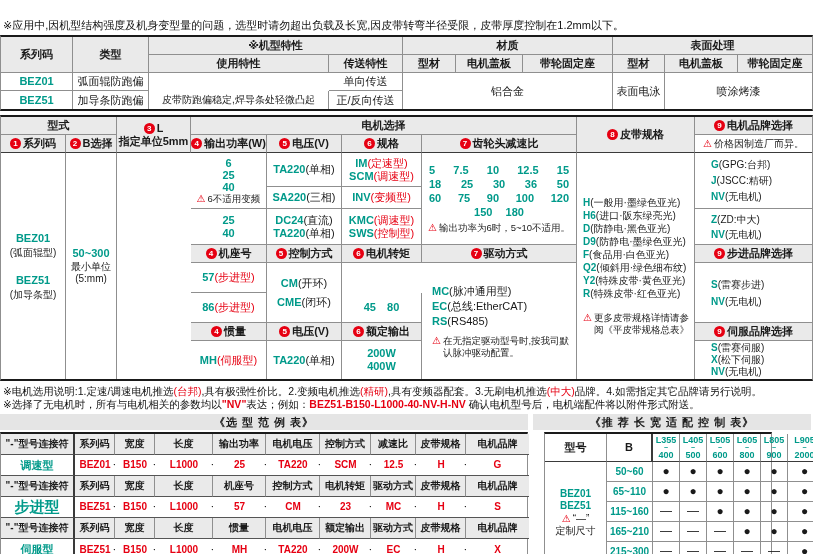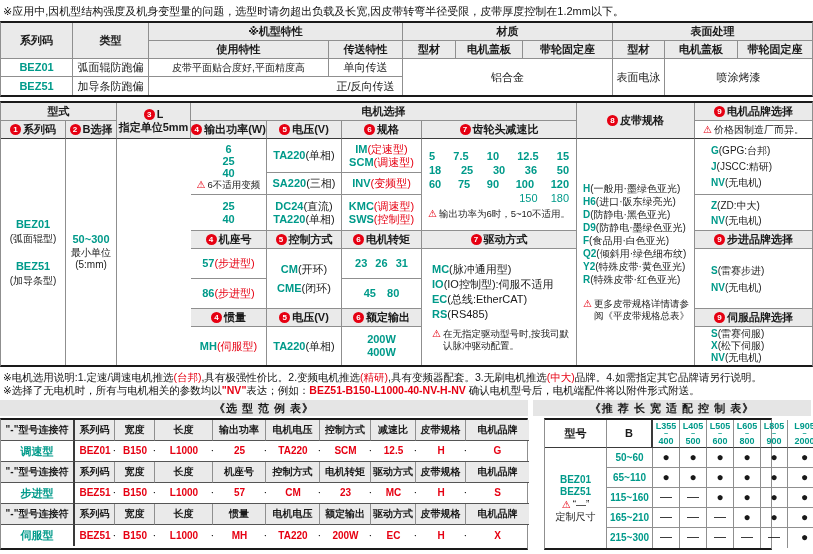--- a/index.html
+++ b/index.html
@@ -1,18 +1,18 @@
 <!DOCTYPE html>
 <html><head>
 <meta charset="utf-8">
 <style>
   *{box-sizing:border-box;margin:0;padding:0}
   body{margin:0;background:#fff}
   .page{width:813px;height:554px;background:#fff;font-family:"Liberation Sans","DejaVu Sans",sans-serif;
-        font-size:11px;color:#1a1a1a;padding-top:3px;overflow:hidden}
+        font-size:11px;color:#1a1a1a;padding-top:17px;overflow:hidden}
   .grid{display:grid}
   .tbl{border-left:1px solid #8f8f8f;border-right:1px solid #8f8f8f;
        border-top:2px solid #1a1a1a;border-bottom:2px solid #1a1a1a;width:813px}
   .c{border-right:1px solid #8f8f8f;border-bottom:1px solid #8f8f8f;display:flex;flex-direction:column;
      align-items:center;justify-content:center;text-align:center;line-height:1.15;overflow:hidden}
   .rw{flex-direction:row}
   .hdr{background:#eaeaea;font-weight:bold}
   .nr{border-right:none}.nb{border-bottom:none}
   .dk{border-bottom-color:#3a3a3a}
   .teal{color:#009a8a;font-weight:bold}
@@ -25,21 +25,21 @@
   .top-note{margin:1px 0 3px 3px;font-size:11px;color:#111;line-height:14px}
   
   .g-spec{grid-template-columns:72px 76px 180px 74px 53px 67px 90px 52px 73px 74px;
           grid-template-rows:18px 18px 18px 18px}
   
   .g-main{grid-template-columns:65px 51px 74px 76px 75px 80px 155px 118px 117px;
           grid-template-rows:18px 18px 34px 22px 36px 18px 30px 30px 18px 38px;margin-top:4px}
   .list{align-items:flex-start;text-align:left}
   .list .ln{line-height:13px;white-space:nowrap}
   .jline{width:140px;text-align:justify;text-align-last:justify;line-height:14px;font-weight:bold;color:#009a8a}
-  .lline{width:140px;text-align:right;word-spacing:10px;line-height:14px;font-weight:normal;color:#009a8a}
+  .lline{width:140px;text-align:center;word-spacing:10px;line-height:14px;font-weight:bold;color:#009a8a}
   .wnote{display:flex;align-items:flex-start;line-height:12px;font-size:9.5px;text-align:left}
   
   .notes{margin:4px 0 0 3px;font-size:10.5px;line-height:13px;color:#111}
   
   .bars{display:flex;margin-top:3px}
   .bar{height:16px;background:#e5e5e5;display:flex;align-items:center;justify-content:center;
        font-weight:bold;font-size:11px;letter-spacing:1px}
   
   .g-ex{grid-template-columns:74px 40px 40px 58px 53px 54px 51px 45px 50px 63px;
         grid-template-rows:repeat(6,21px);width:528px;border-left:1px solid #8f8f8f;border-right:1px solid #8f8f8f;
@@ -75,27 +75,27 @@
     <div class="c hdr" style="grid-area:2/3/3/4">使用特性</div>
     <div class="c hdr" style="grid-area:2/4/3/5">传送特性</div>
     <div class="c hdr" style="grid-area:2/5/3/6">型材</div>
     <div class="c hdr" style="grid-area:2/6/3/7">电机盖板</div>
     <div class="c hdr" style="grid-area:2/7/3/8">带轮固定座</div>
     <div class="c hdr" style="grid-area:2/8/3/9">型材</div>
     <div class="c hdr" style="grid-area:2/9/3/10">电机盖板</div>
     <div class="c hdr nr" style="grid-area:2/10/3/11">带轮固定座</div>
     <div class="c teal" style="grid-area:3/1/4/2">BEZ01</div>
     <div class="c" style="grid-area:3/2/4/3">弧面辊防跑偏</div>
-    <div class="c s10" style="grid-area:3/3/4/4">皮带平面贴合度好,平面精度高</div>
     <div class="c" style="grid-area:3/4/4/5">单向传送</div>
     <div class="c nb" style="grid-area:3/8/5/9">表面电泳</div>
     <div class="c nb" style="grid-area:3/5/5/8">铝合金</div>
     <div class="c nr nb" style="grid-area:3/9/5/11">喷涂烤漆</div>
     <div class="c teal nb" style="grid-area:4/1/5/2">BEZ51</div>
     <div class="c nb" style="grid-area:4/2/5/3">加导条防跑偏</div>
+    <div class="c s10 nb" style="grid-area:4/3/5/4">皮带防跑偏稳定,焊导条处轻微凸起</div>
     <div class="c nb" style="grid-area:4/4/5/5">正/反向传送</div>
   </div>
 
   <div class="grid g-main tbl">
 
     <div class="c hdr" style="grid-area:1/1/2/3">型式</div>
     <div class="c hdr dk" style="grid-area:1/3/3/4">
       <div class="c rw" style="border:none">
           <span class="num">3</span>
           <span>L</span>
@@ -250,25 +250,23 @@
     <div class="c" style="grid-area:7/5/9/6;gap:6px">
       <div class="rw c" style="border:none">
           <span class="teal">CM</span>
           <span>(开环)</span>
         </div>
       <div class="rw c" style="border:none">
           <span class="teal">CME</span>
           <span>(闭环)</span>
         </div>
     </div>
-    <div class="c teal" style="grid-area:7/6/8/7;word-spacing:5px">23 26 31</div>
     <div class="c teal" style="grid-area:8/6/9/7;word-spacing:8px">45 80</div>
     <div class="c list nb" style="grid-area:7/7/11/8;padding-left:10px;justify-content:center">
       <div class="ln" style="line-height:15px"><span class="teal">MC</span><span>(脉冲通用型)</span></div>
-      <div class="ln" style="line-height:15px"><span class="teal">IO</span><span>(IO控制型):伺服不适用</span></div>
       <div class="ln" style="line-height:15px"><span class="teal">EC</span><span>(总线:EtherCAT)</span></div>
       <div class="ln" style="line-height:15px"><span class="teal">RS</span><span>(RS485)</span></div>
       <div class="wnote" style="margin-top:6px;width:138px;white-space:normal">
           <span class="wic">⚠</span>
           <span>在无指定驱动型号时,按我司默认脉冲驱动配置。</span>
         </div>
     </div>
 
     <div class="c rw hdr" style="grid-area:9/4/10/5">
         <span class="num">4</span>
@@ -378,21 +376,21 @@
       <div class="c hdr" style="grid-area:3/2/4/3">系列码</div>
       <div class="c hdr" style="grid-area:3/3/4/4">宽度</div>
       <div class="c hdr" style="grid-area:3/4/4/5">长度</div>
       <div class="c hdr" style="grid-area:3/5/4/6">机座号</div>
       <div class="c hdr" style="grid-area:3/6/4/7">控制方式</div>
       <div class="c hdr" style="grid-area:3/7/4/8">电机转矩</div>
       <div class="c hdr" style="grid-area:3/8/4/9">驱动方式</div>
       <div class="c hdr" style="grid-area:3/9/4/10">皮带规格</div>
       <div class="c hdr nr" style="grid-area:3/10/4/11">电机品牌</div>
 
-      <div class="c teal exlab" style="grid-area:4/1/5/2;font-size:11px">步进型</div>
+      <div class="c teal exlab" style="grid-area:4/1/5/2;font-size:15px">步进型</div>
       <div class="c exv sep" style="grid-area:4/2/5/3">BEZ51</div>
       <div class="c exv sep" style="grid-area:4/3/5/4">B150</div>
       <div class="c exv sep" style="grid-area:4/4/5/5">L1000</div>
       <div class="c exv sep" style="grid-area:4/5/5/6">57</div>
       <div class="c exv sep" style="grid-area:4/6/5/7">CM</div>
       <div class="c exv sep" style="grid-area:4/7/5/8">23</div>
       <div class="c exv sep" style="grid-area:4/8/5/9">MC</div>
       <div class="c exv sep" style="grid-area:4/9/5/10">H</div>
       <div class="c exv nr" style="grid-area:4/10/5/11">S</div>
 

